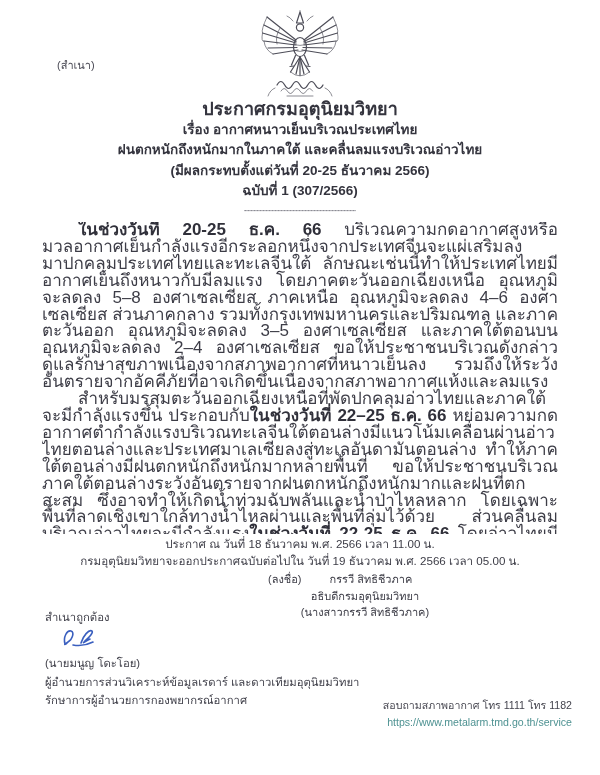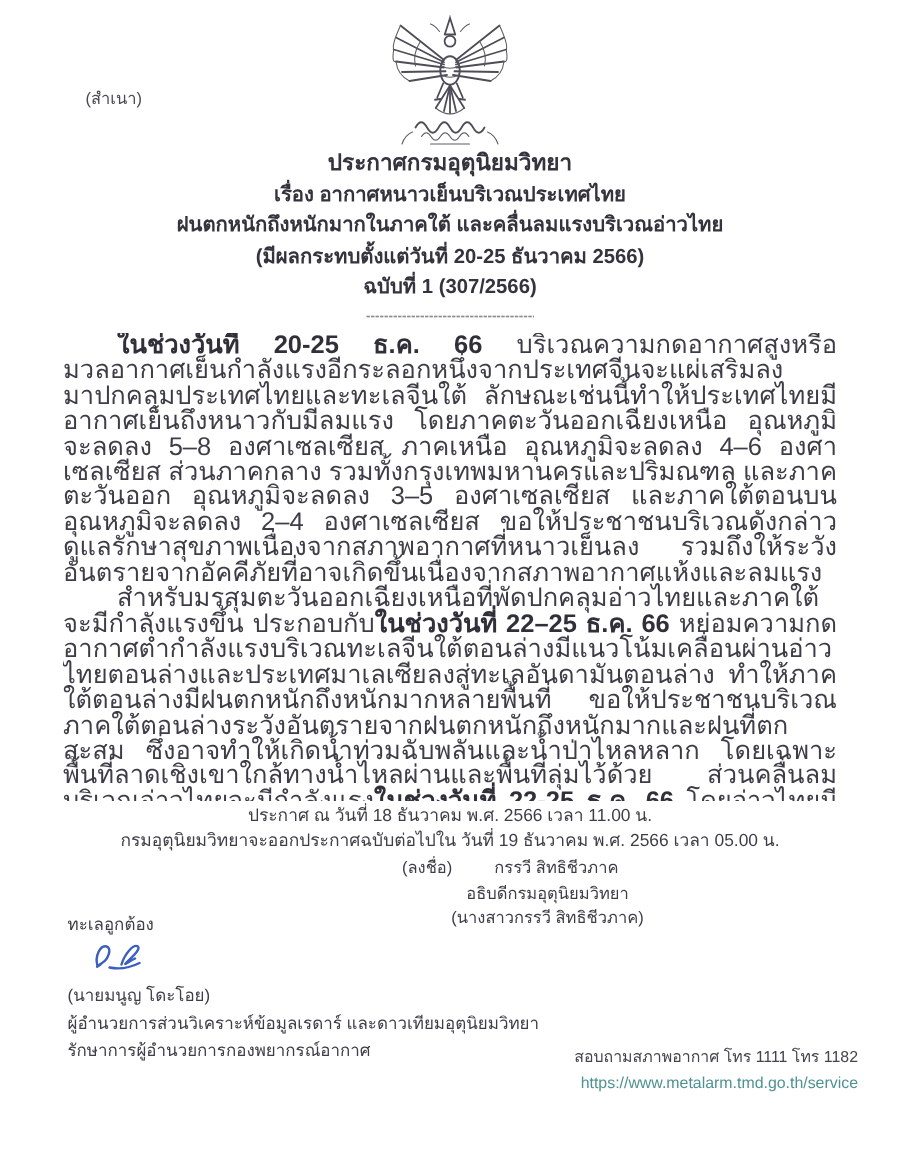--- a/index.html
+++ b/index.html
@@ -20,21 +20,21 @@
   .emblem {
     position:absolute; left:50%; top:10px;
     transform:translateX(-50%);
     width:90px; height:88px;
   }
   .title-block {
     position:absolute; top:99px; left:0; width:100%;
     text-align:center; font-weight:bold; color:#34343e;
   }
   .title-block .t-line { font-size:13.5px; line-height:20.5px; }
-  .title-block .t-line.main { font-size:15px; }
+  .title-block .t-line.main { font-size:18px; }
   .divider {
     display:block; margin:3px auto 0 auto; width:112px; height:12px;
     overflow:hidden; color:#8a8a92; font-size:9px; letter-spacing:0px;
     line-height:10px; white-space:nowrap;
   }
   .body-text {
     position:absolute; top:222px; left:42px; width:516px;
     font-size:17px; line-height:16.9px; text-align:justify;
     color:#3d3d47; max-height:312px; overflow:hidden;
   }
@@ -156,21 +156,21 @@
   <div class="signature-block">
     <div class="sig-row">
       <span class="sig-label">(ลงชื่อ)</span>
       <span class="sig-name">กรรวี สิทธิชีวภาค</span>
     </div>
     <div class="sig-center">อธิบดีกรมอุตุนิยมวิทยา</div>
     <div class="sig-center">(นางสาวกรรวี สิทธิชีวภาค)</div>
   </div>
 
   <div class="certification">
-    <div>ทะเลอูกต้อง</div>
+    <div>สำเนาถูกต้อง</div>
     <span class="hand-sign">
       <svg width="52" height="22" viewBox="0 0 52 22" aria-hidden="true">
         <path class="sig-stroke" d="M6,17 C4,10 8,3 12,4 C16,5 13,13 9,15 C6,17 4,19 8,16"></path>
         <path class="sig-stroke" d="M22,16 C24,9 30,2 33,4 C35,6 28,12 25,15 C23,17 27,14 31,12"></path>
         <path class="sig-stroke" d="M14,18 Q24,20 34,15"></path>
       </svg>
     </span>
     <div class="cert-line">(นายมนูญ โดะโอย)</div>
     <div class="cert-line">ผู้อำนวยการส่วนวิเคราะห์ข้อมูลเรดาร์ และดาวเทียมอุตุนิยมวิทยา</div>
     <div class="cert-line">รักษาการผู้อำนวยการกองพยากรณ์อากาศ</div>

